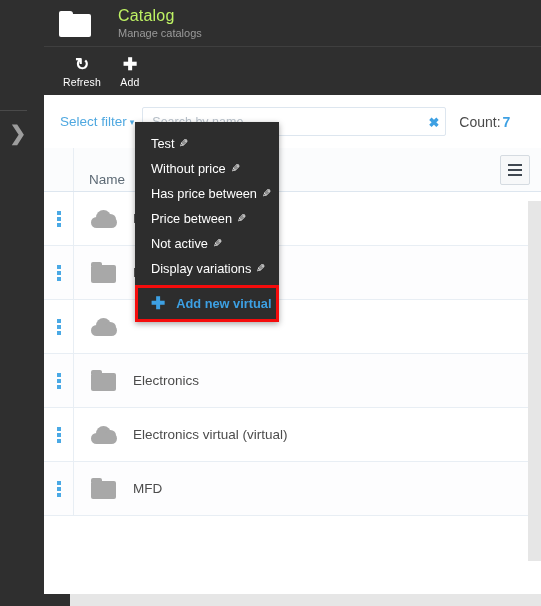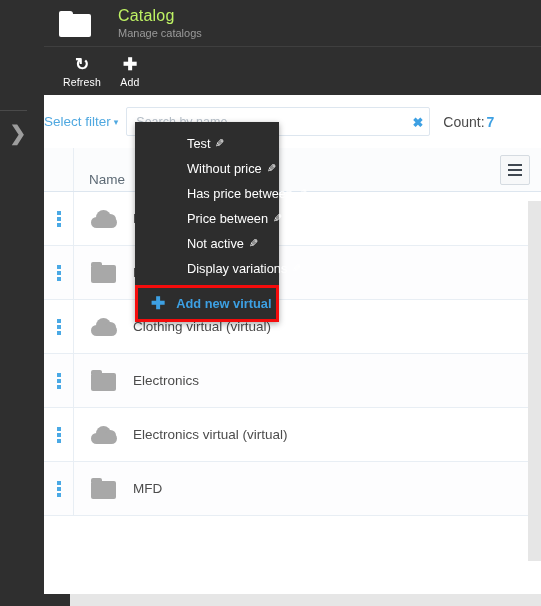--- a/index.html
+++ b/index.html
@@ -134,20 +134,21 @@
   #filter-bar {
     position: absolute;
     left: 0; top: 0;
     width: 497px; height: 53px;
     background: #ffffff;
     border-bottom: 1px solid #dde6ef;
     display: flex;
     align-items: center;
   }
   #select-filter-link {
+    margin-left: 16px;
     color: #4fa8e0;
     font-size: 13.5px;
     cursor: pointer;
     user-select: none;
     white-space: nowrap;
   }
   #select-filter-caret {
     font-size: 9px;
     margin-left: 3px;
     position: relative;
@@ -364,21 +365,20 @@
   }
   .dd-item {
     padding: 5px 0 5px 16px;
     font-size: 12.8px;
     color: #ffffff;
     white-space: nowrap;
     cursor: pointer;
     user-select: none;
     display: flex;
     align-items: center;
-    margin-left: 36px;
   }
   .dd-pencil {
     margin-left: 5px;
     font-size: 11px;
     color: #ffffff;
     transform: scaleX(-1);
     display: inline-block;
   }
   #dd-add-new {
     margin-top: 4px;
@@ -501,21 +501,20 @@
               <i></i>
               <i></i>
               <i></i>
             </span>
           </div>
         <div class="row-icon cloud-ico">
             <span class="c2"></span>
             <span class="c3"></span>
             <span class="c1"></span>
           </div>
-        <div class="row-name">Clothing virtual (virtual)</div>
       </div>
 
       <div class="grid-row">
         <div class="row-handle">
             <span class="dots">
               <i></i>
               <i></i>
               <i></i>
             </span>
           </div>

